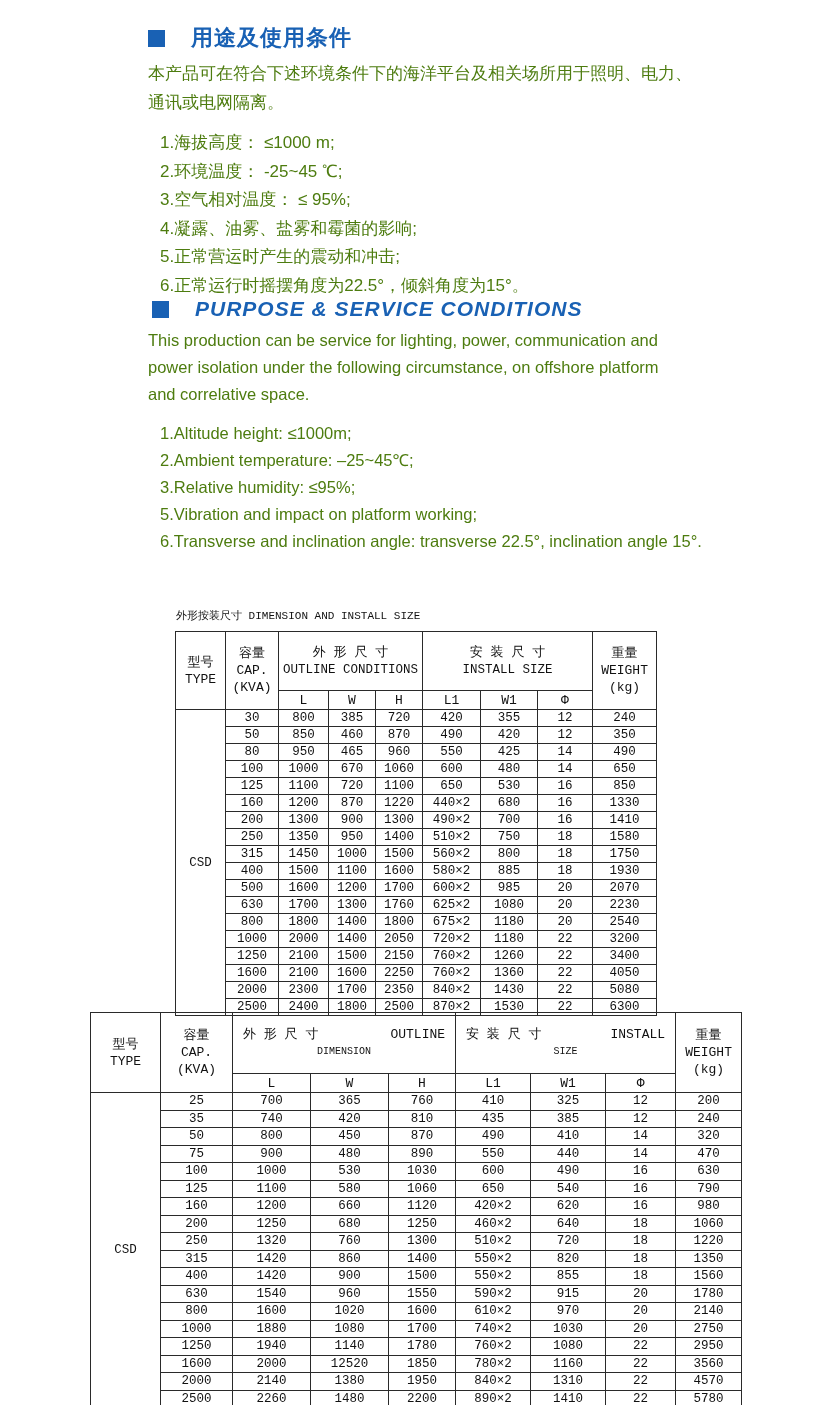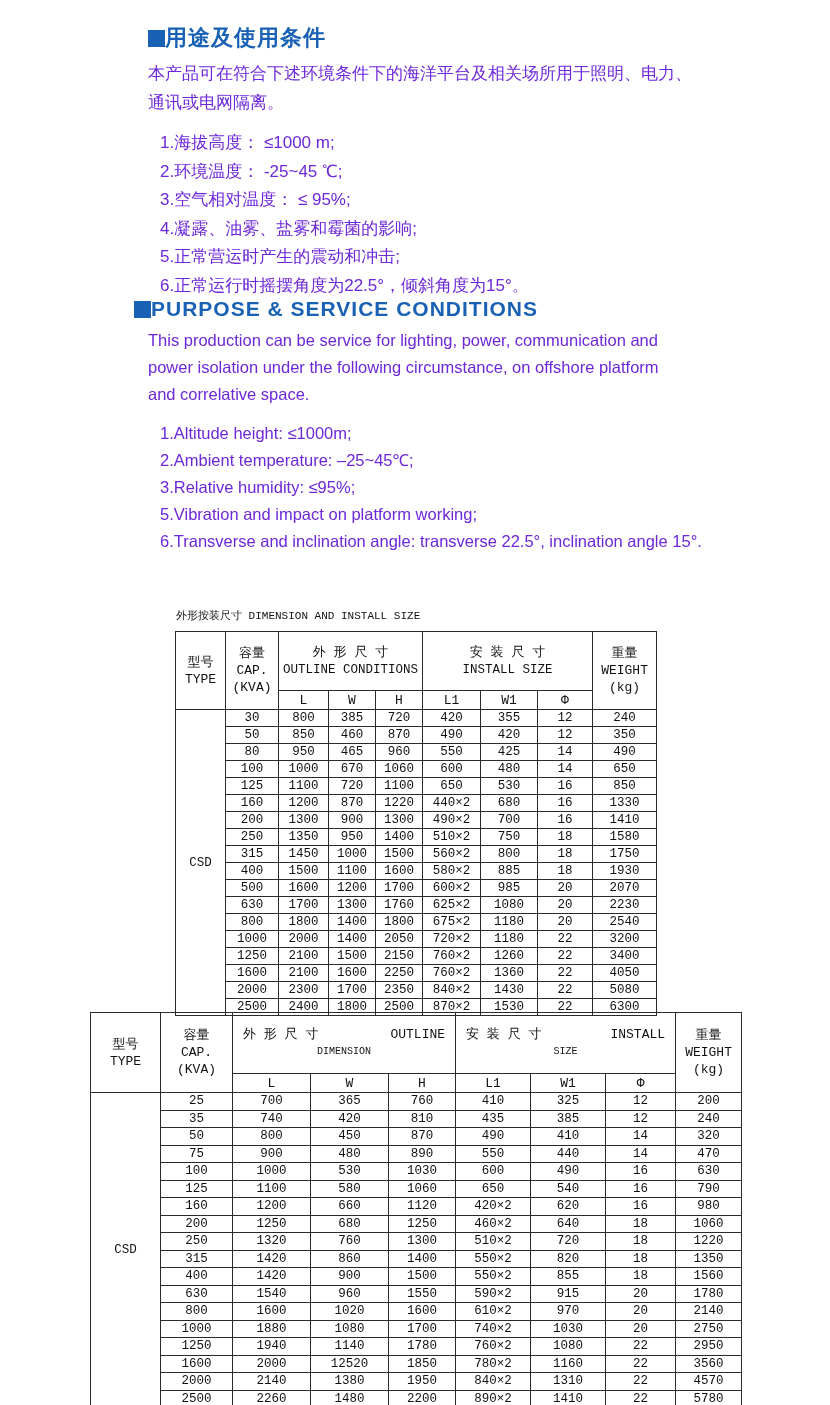--- a/index.html
+++ b/index.html
@@ -1,25 +1,25 @@
 <!DOCTYPE html>
 <html><head>
 <meta charset="utf-8">
 <style>
   html,body{margin:0;padding:0;background:#ffffff;}
   .page{position:relative;width:830px;height:1405px;background:#ffffff;overflow:hidden;
         font-family:"Liberation Sans",sans-serif;color:#2a2a30;}
 
   
-  .heading{position:absolute;display:flex;align-items:center;gap:0;}
+  .heading{position:absolute;display:flex;align-items:center;gap:26px;}
   .sq{width:17px;height:17px;background:#1961b4;flex:0 0 auto;}
   .htxt{font-size:21px;font-weight:bold;color:#1961b4;letter-spacing:1px;margin:0;}
 
   
-  .textblock{position:absolute;font-size:17px;color:#6d28d9;}
+  .textblock{position:absolute;font-size:17px;color:#4d7c0f;}
   .textblock p{margin:0 0 0 0;line-height:29px;}
   .textblock ul{list-style:none;margin:12px;padding:0;}
   .cn li{line-height:28.5px;}
   .en li{line-height:27px;}
 
   
   .t1title{position:absolute;left:176px;top:608px;width:479px;
            font-family:"Liberation Mono",monospace;font-size:11px;color:#111;
            letter-spacing:0px;white-space:nowrap;}
   table.dim{border-collapse:collapse;table-layout:fixed;
@@ -53,21 +53,21 @@
     <ul>
       <li>1.海拔高度： ≤1000 m;</li>
       <li>2.环境温度： -25~45 ℃;</li>
       <li>3.空气相对温度： ≤ 95%;</li>
       <li>4.凝露、油雾、盐雾和霉菌的影响;</li>
       <li>5.正常营运时产生的震动和冲击;</li>
       <li>6.正常运行时摇摆角度为22.5°，倾斜角度为15°。</li>
     </ul>
   </div>
 
-  <div class="heading" style="left:134px;top:297px;">
+  <div class="heading" style="left:152px;top:297px;font-style:italic;">
     <span class="sq"></span>
     <h1 class="htxt">PURPOSE &amp; SERVICE CONDITIONS</h1>
   </div>
 
   <div class="textblock en" style="left:148px;top:327px;width:620px;font-size:16.5px;">
     <p style="line-height:27px;"><span>This production can be service for lighting, power, communication and</span><br><span>power isolation under the following circumstance, on offshore platform</span><br><span>and correlative space.</span></p>
     <ul>
       <li>1.Altitude height: ≤1000m;</li>
       <li>2.Ambient temperature: –25~45℃;</li>
       <li>3.Relative humidity: ≤95%;</li>

